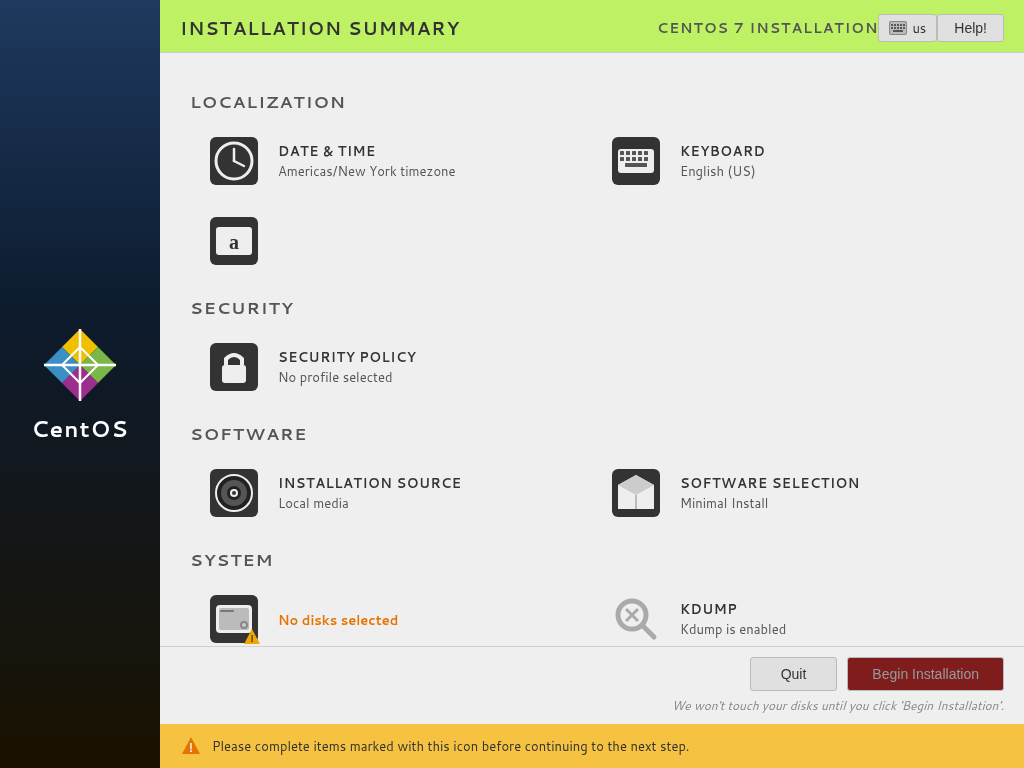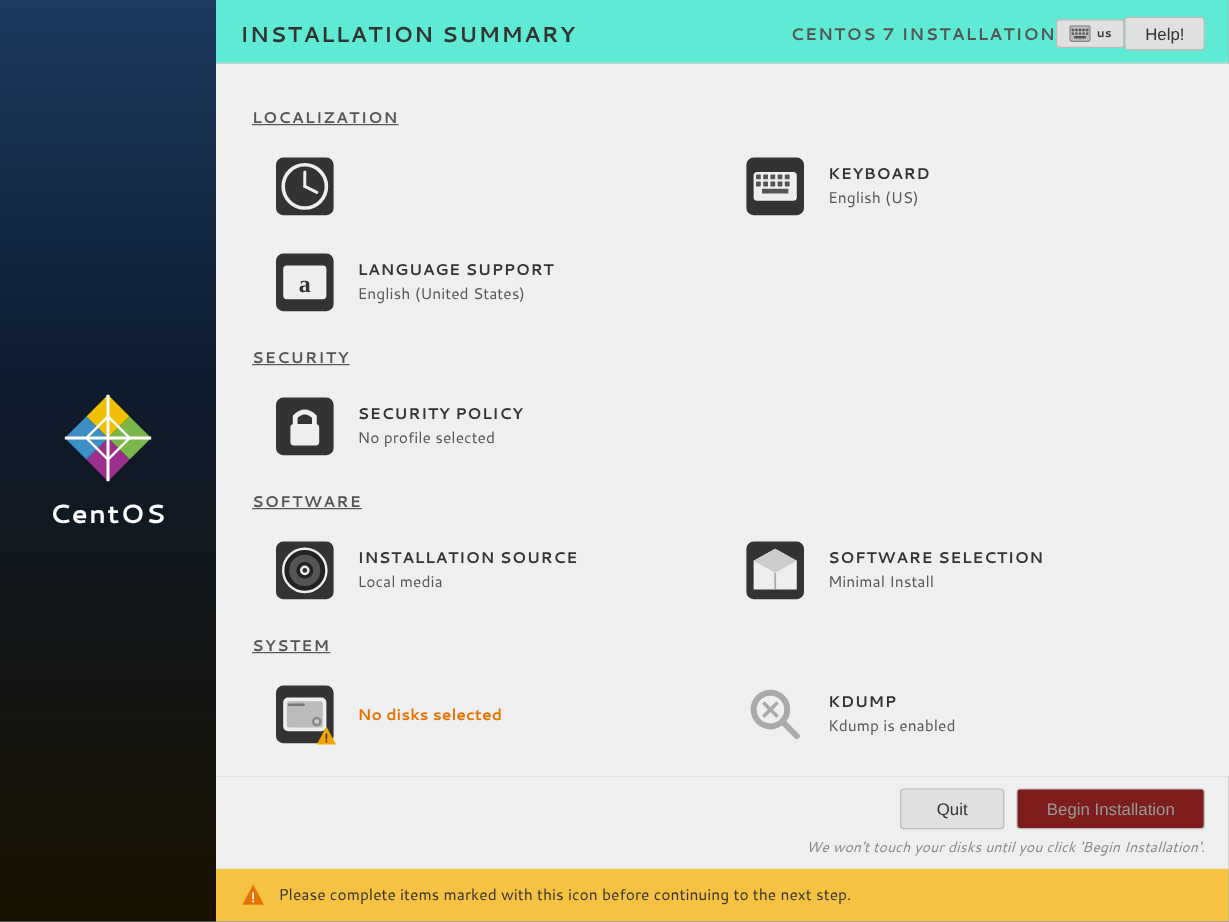--- a/index.html
+++ b/index.html
@@ -7,21 +7,21 @@
       width: 1024px;
       height: 768px;
       font-family: 'Cantarell', 'DejaVu Sans', sans-serif;
       background: #1a1a2e;
       overflow: hidden;
       display: flex;
     }
 
     
     #sidebar {
-      width: 180px;
+      width: 160px;
       height: 768px;
       background: linear-gradient(180deg, #1e3a5f 0%, #0d1b2e 40%, #1a1200 100%);
       display: flex;
       flex-direction: column;
       align-items: center;
       justify-content: center;
       flex-shrink: 0;
     }
     #sidebar .centos-logo {
       display: flex;
@@ -45,21 +45,21 @@
       flex: 1;
       background: #efefef;
       display: flex;
       flex-direction: column;
       height: 768px;
       overflow: hidden;
     }
 
     
     #topbar {
-      background: #5eead4;
+      background: #bef264;
       display: flex;
       align-items: center;
       justify-content: space-between;
       padding: 14px 20px 10px 20px;
       border-bottom: 1px solid #d0d0d0;
     }
     #topbar .title {
       font-size: 18px;
       font-weight: bold;
       color: #333;
@@ -76,24 +76,23 @@
       font-weight: bold;
     }
     .lang-button {
       display: flex;
       align-items: center;
       gap: 5px;
       background: #e0e0e0;
       border: 1px solid #bbb;
       border-radius: 3px;
       padding: 4px 10px;
-      font-size: 10px;
+      font-size: 13px;
       color: #333;
       cursor: pointer;
-      font-weight: bold;
     }
     .help-button {
       background: #e0e0e0;
       border: 1px solid #bbb;
       border-radius: 3px;
       padding: 5px 16px;
       font-size: 14px;
       color: #333;
       cursor: pointer;
     }
@@ -101,27 +100,26 @@
     
     #content {
       flex: 1;
       overflow-y: auto;
       padding: 20px 30px 10px 30px;
       background: #efefef;
     }
 
     
     .section-header {
-      font-size: 13px;
+      font-size: 17px;
       font-weight: bold;
       color: #555;
       letter-spacing: 1px;
       margin-top: 16px;
       margin-bottom: 10px;
-      text-decoration: underline;
     }
 
     
     .items-row {
       display: flex;
       gap: 0px;
       margin-bottom: 4px;
     }
 
     .install-item {
@@ -282,20 +280,24 @@
 
       <div class="install-item">
         <div class="item-icon">
           <svg width="56" height="56" viewBox="0 0 56 56">
             <rect x="4" y="4" width="48" height="48" rx="6" fill="#333"></rect>
             <circle cx="28" cy="28" r="18" fill="none" stroke="#eee" stroke-width="3"></circle>
             <line x1="28" y1="28" x2="28" y2="16" stroke="#eee" stroke-width="2.5" stroke-linecap="round"></line>
             <line x1="28" y1="28" x2="38" y2="33" stroke="#eee" stroke-width="2.5" stroke-linecap="round"></line>
           </svg>
         </div>
+        <div class="item-text">
+          <div class="item-title">DATE &amp; TIME</div>
+          <div class="item-subtitle">Americas/New York timezone</div>
+        </div>
       </div>
 
       <div class="install-item">
         <div class="item-icon">
           <svg width="56" height="56" viewBox="0 0 56 56">
             <rect x="4" y="4" width="48" height="48" rx="6" fill="#333"></rect>
             <rect x="10" y="16" width="36" height="24" rx="3" fill="#eee"></rect>
             <rect x="12" y="18" width="4" height="4" rx="0.5" fill="#555"></rect>
             <rect x="18" y="18" width="4" height="4" rx="0.5" fill="#555"></rect>
             <rect x="24" y="18" width="4" height="4" rx="0.5" fill="#555"></rect>
@@ -319,24 +321,20 @@
     <div class="items-row">
       <div class="install-item">
         <div class="item-icon">
           <svg width="56" height="56" viewBox="0 0 56 56">
             <rect x="4" y="4" width="48" height="48" rx="6" fill="#333"></rect>
             <rect x="10" y="14" width="36" height="28" rx="3" fill="#eee"></rect>
 
             <text x="28" y="36" text-anchor="middle" font-size="20" font-weight="bold" fill="#333" font-family="serif">a</text>
           </svg>
         </div>
-        <div class="item-text">
-          <div class="item-title">LANGUAGE SUPPORT</div>
-          <div class="item-subtitle">English (United States)</div>
-        </div>
       </div>
     </div>
 
     <div class="section-header">SECURITY</div>
     <div class="items-row">
       <div class="install-item">
         <div class="item-icon">
           <svg width="56" height="56" viewBox="0 0 56 56">
             <rect x="4" y="4" width="48" height="48" rx="6" fill="#333"></rect>
 

